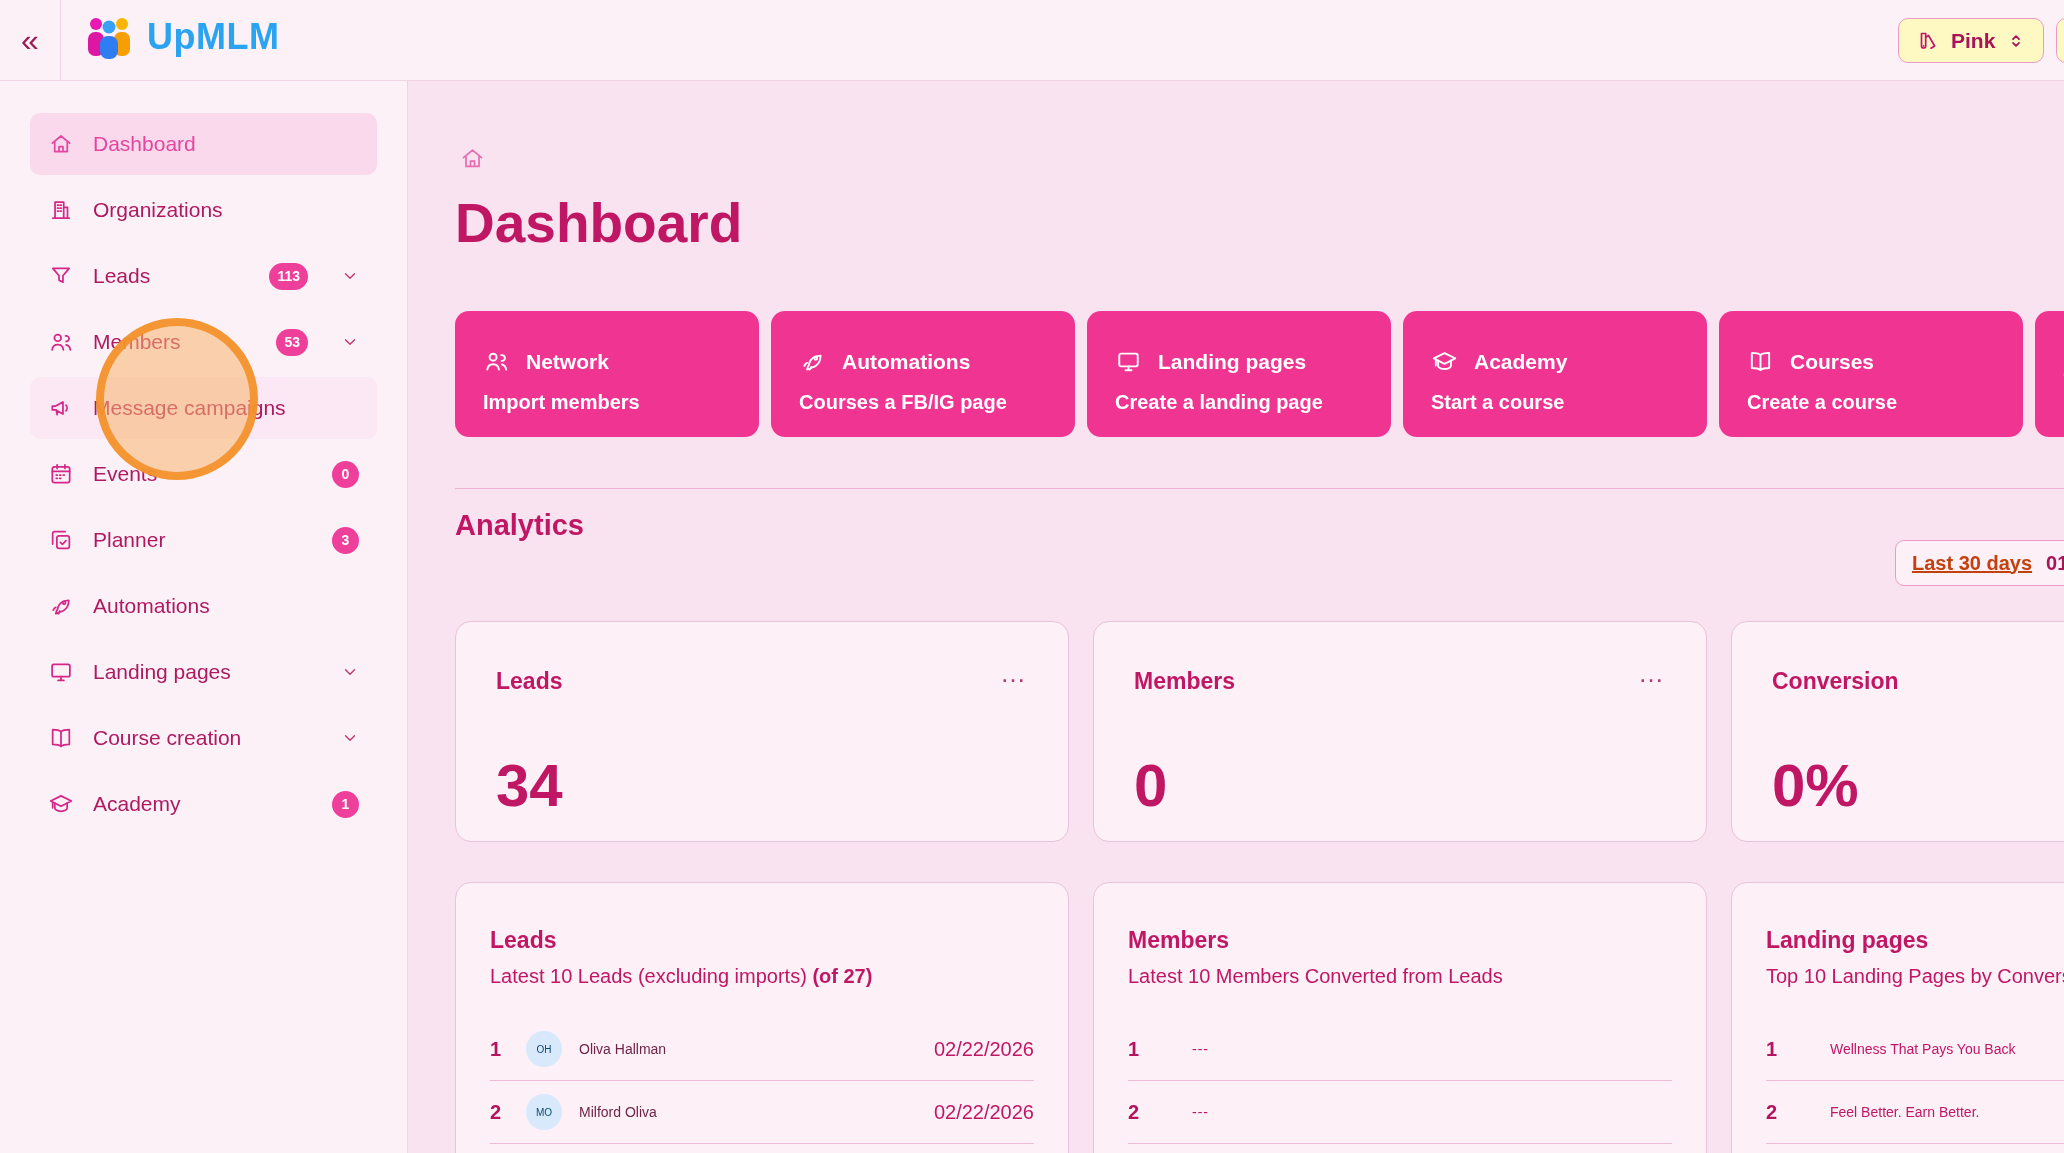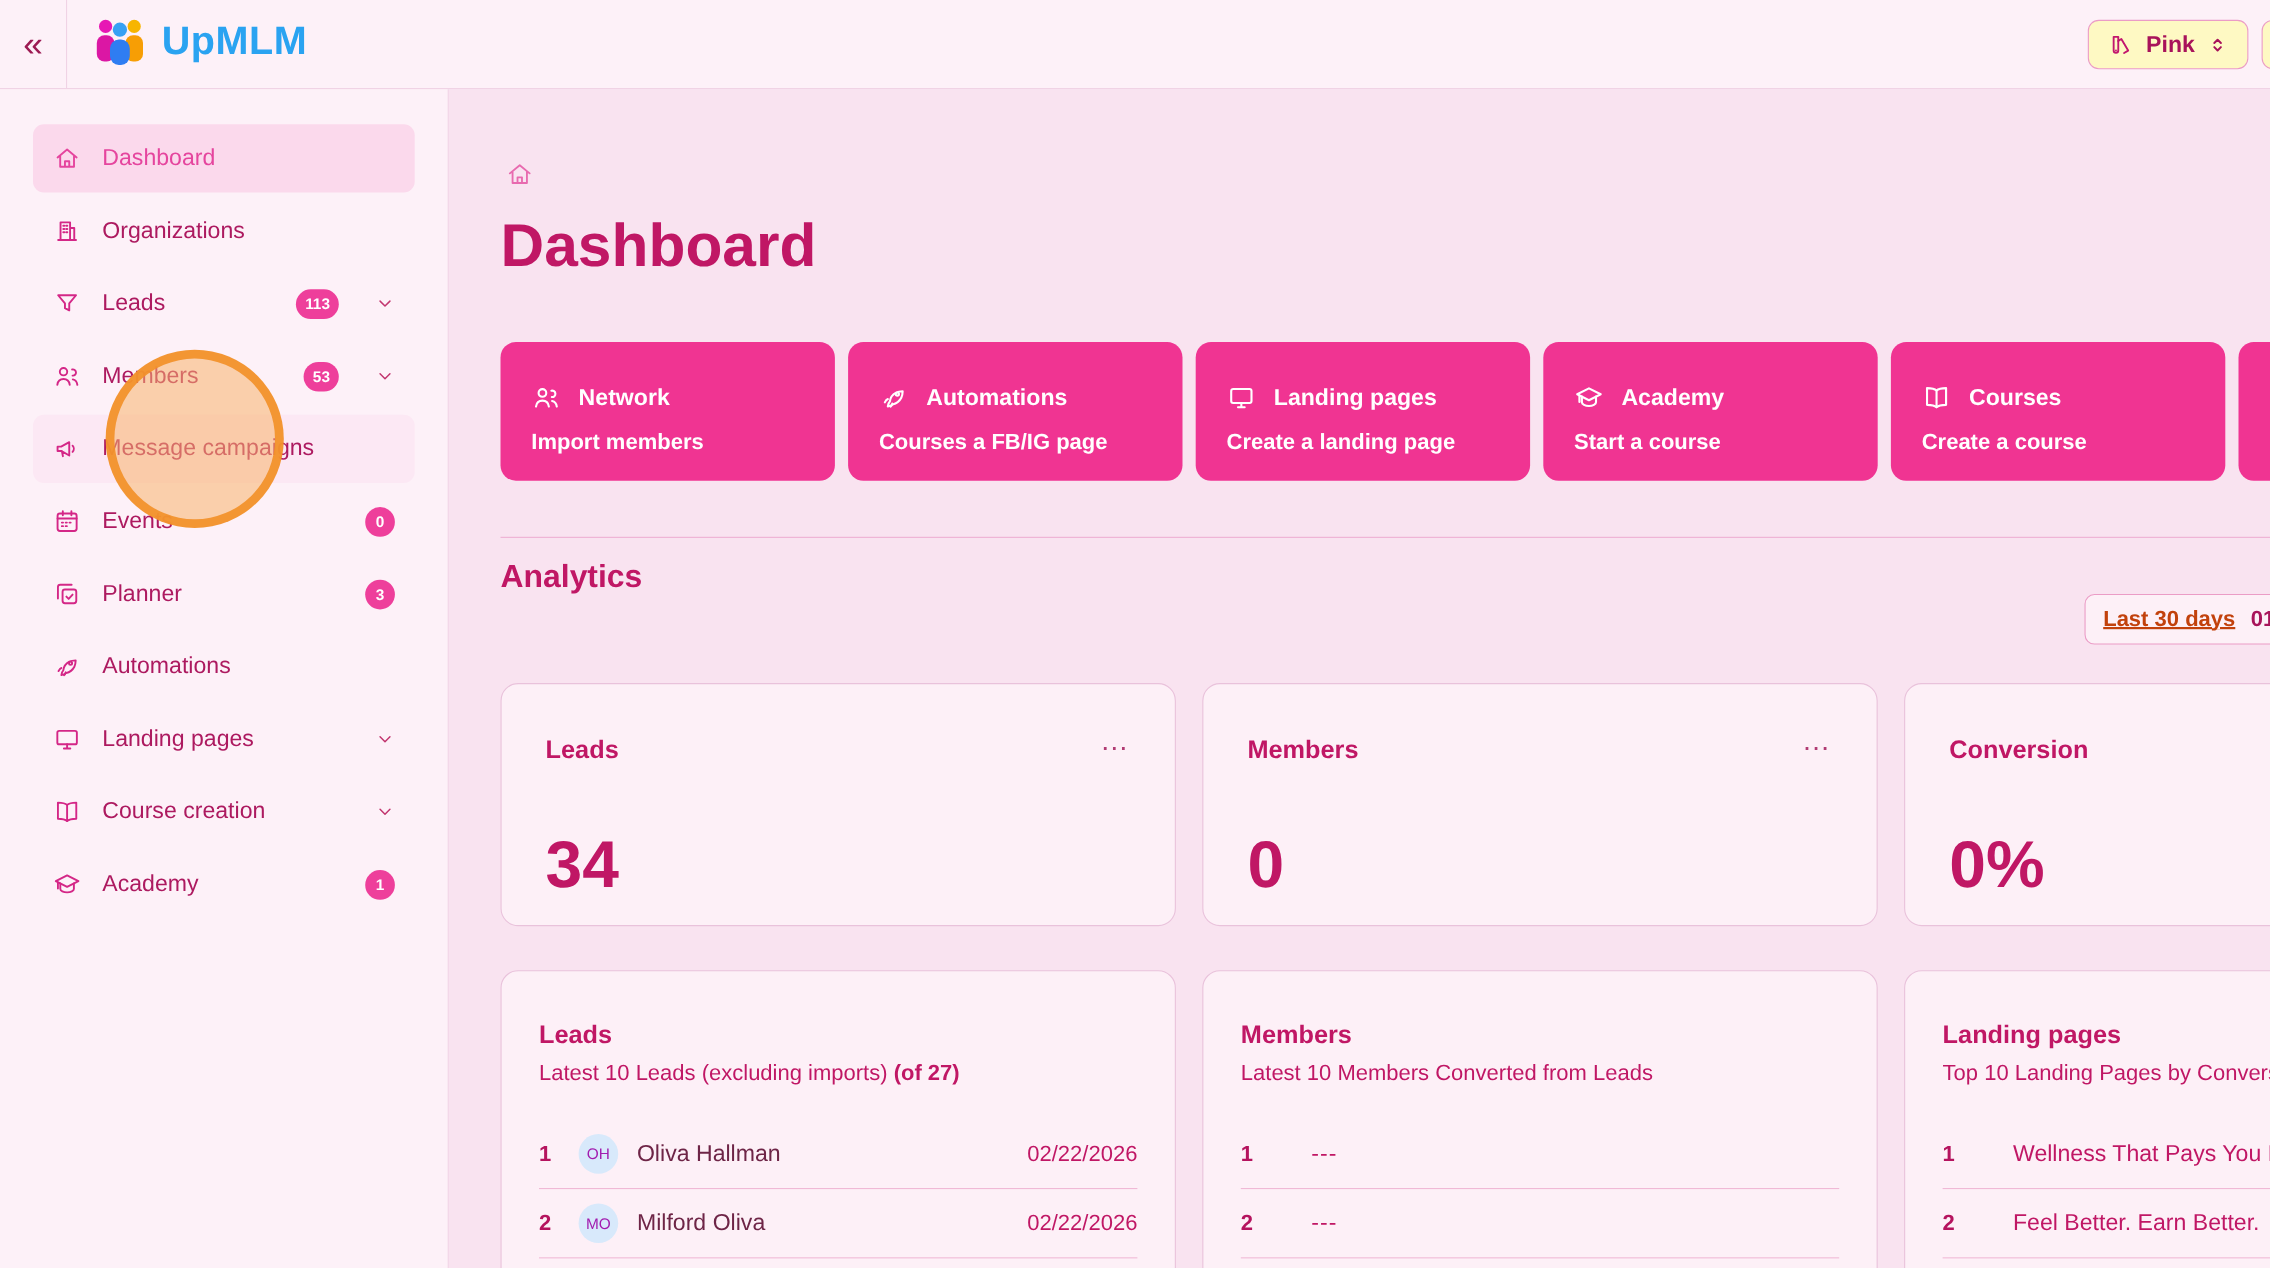--- a/index.html
+++ b/index.html
@@ -73,22 +73,22 @@
   .svalue{margin-top:56px;font-size:60px;font-weight:600;color:var(--crimson);}
 
   .lrow{position:absolute;left:46px;top:801px;display:flex;gap:24px;}
   .lcard{width:614px;height:430px;flex-shrink:0;background:var(--card-bg);border:1.5px solid var(--card-border);border-radius:16px;padding:44px 34px 0 34px;}
   .ltitle{font-size:23px;font-weight:bold;color:var(--crimson);}
   .lsub{margin-top:11px;font-size:20px;color:var(--crimson);white-space:nowrap;}
   .lsub b{font-weight:bold;}
   .rows{margin-top:30px;}
   .lrow-item{display:flex;align-items:center;height:63px;border-bottom:1px solid #f0b9d6;cursor:pointer;}
   .rnum{width:24px;font-size:20px;font-weight:bold;color:#b5135e;}
-  .avatar{width:36px;height:36px;border-radius:50%;background:#d8e9fb;color:#a21caf;font-size:14px;display:flex;align-items:center;justify-content:center;margin-left:12px;}
-  .rname{margin-left:17px;font-size:21px;color:var(--name-dark);white-space:nowrap;}
+  .avatar{width:36px;height:36px;border-radius:50%;background:#d8e9fb;color:#0c4a6e;font-size:10px;display:flex;align-items:center;justify-content:center;margin-left:12px;}
+  .rname{margin-left:17px;font-size:14px;color:var(--name-dark);white-space:nowrap;}
   .rname.pink{color:var(--crimson);}
   .rname.dash{margin-left:40px;letter-spacing:1px;color:var(--crimson);}
   .rdate{margin-left:auto;font-size:20px;color:var(--crimson);}
 </style>
 </head>
 <body>
 
 <div class="topbar">
   <div class="collapse-btn">
     <span>«</span>

